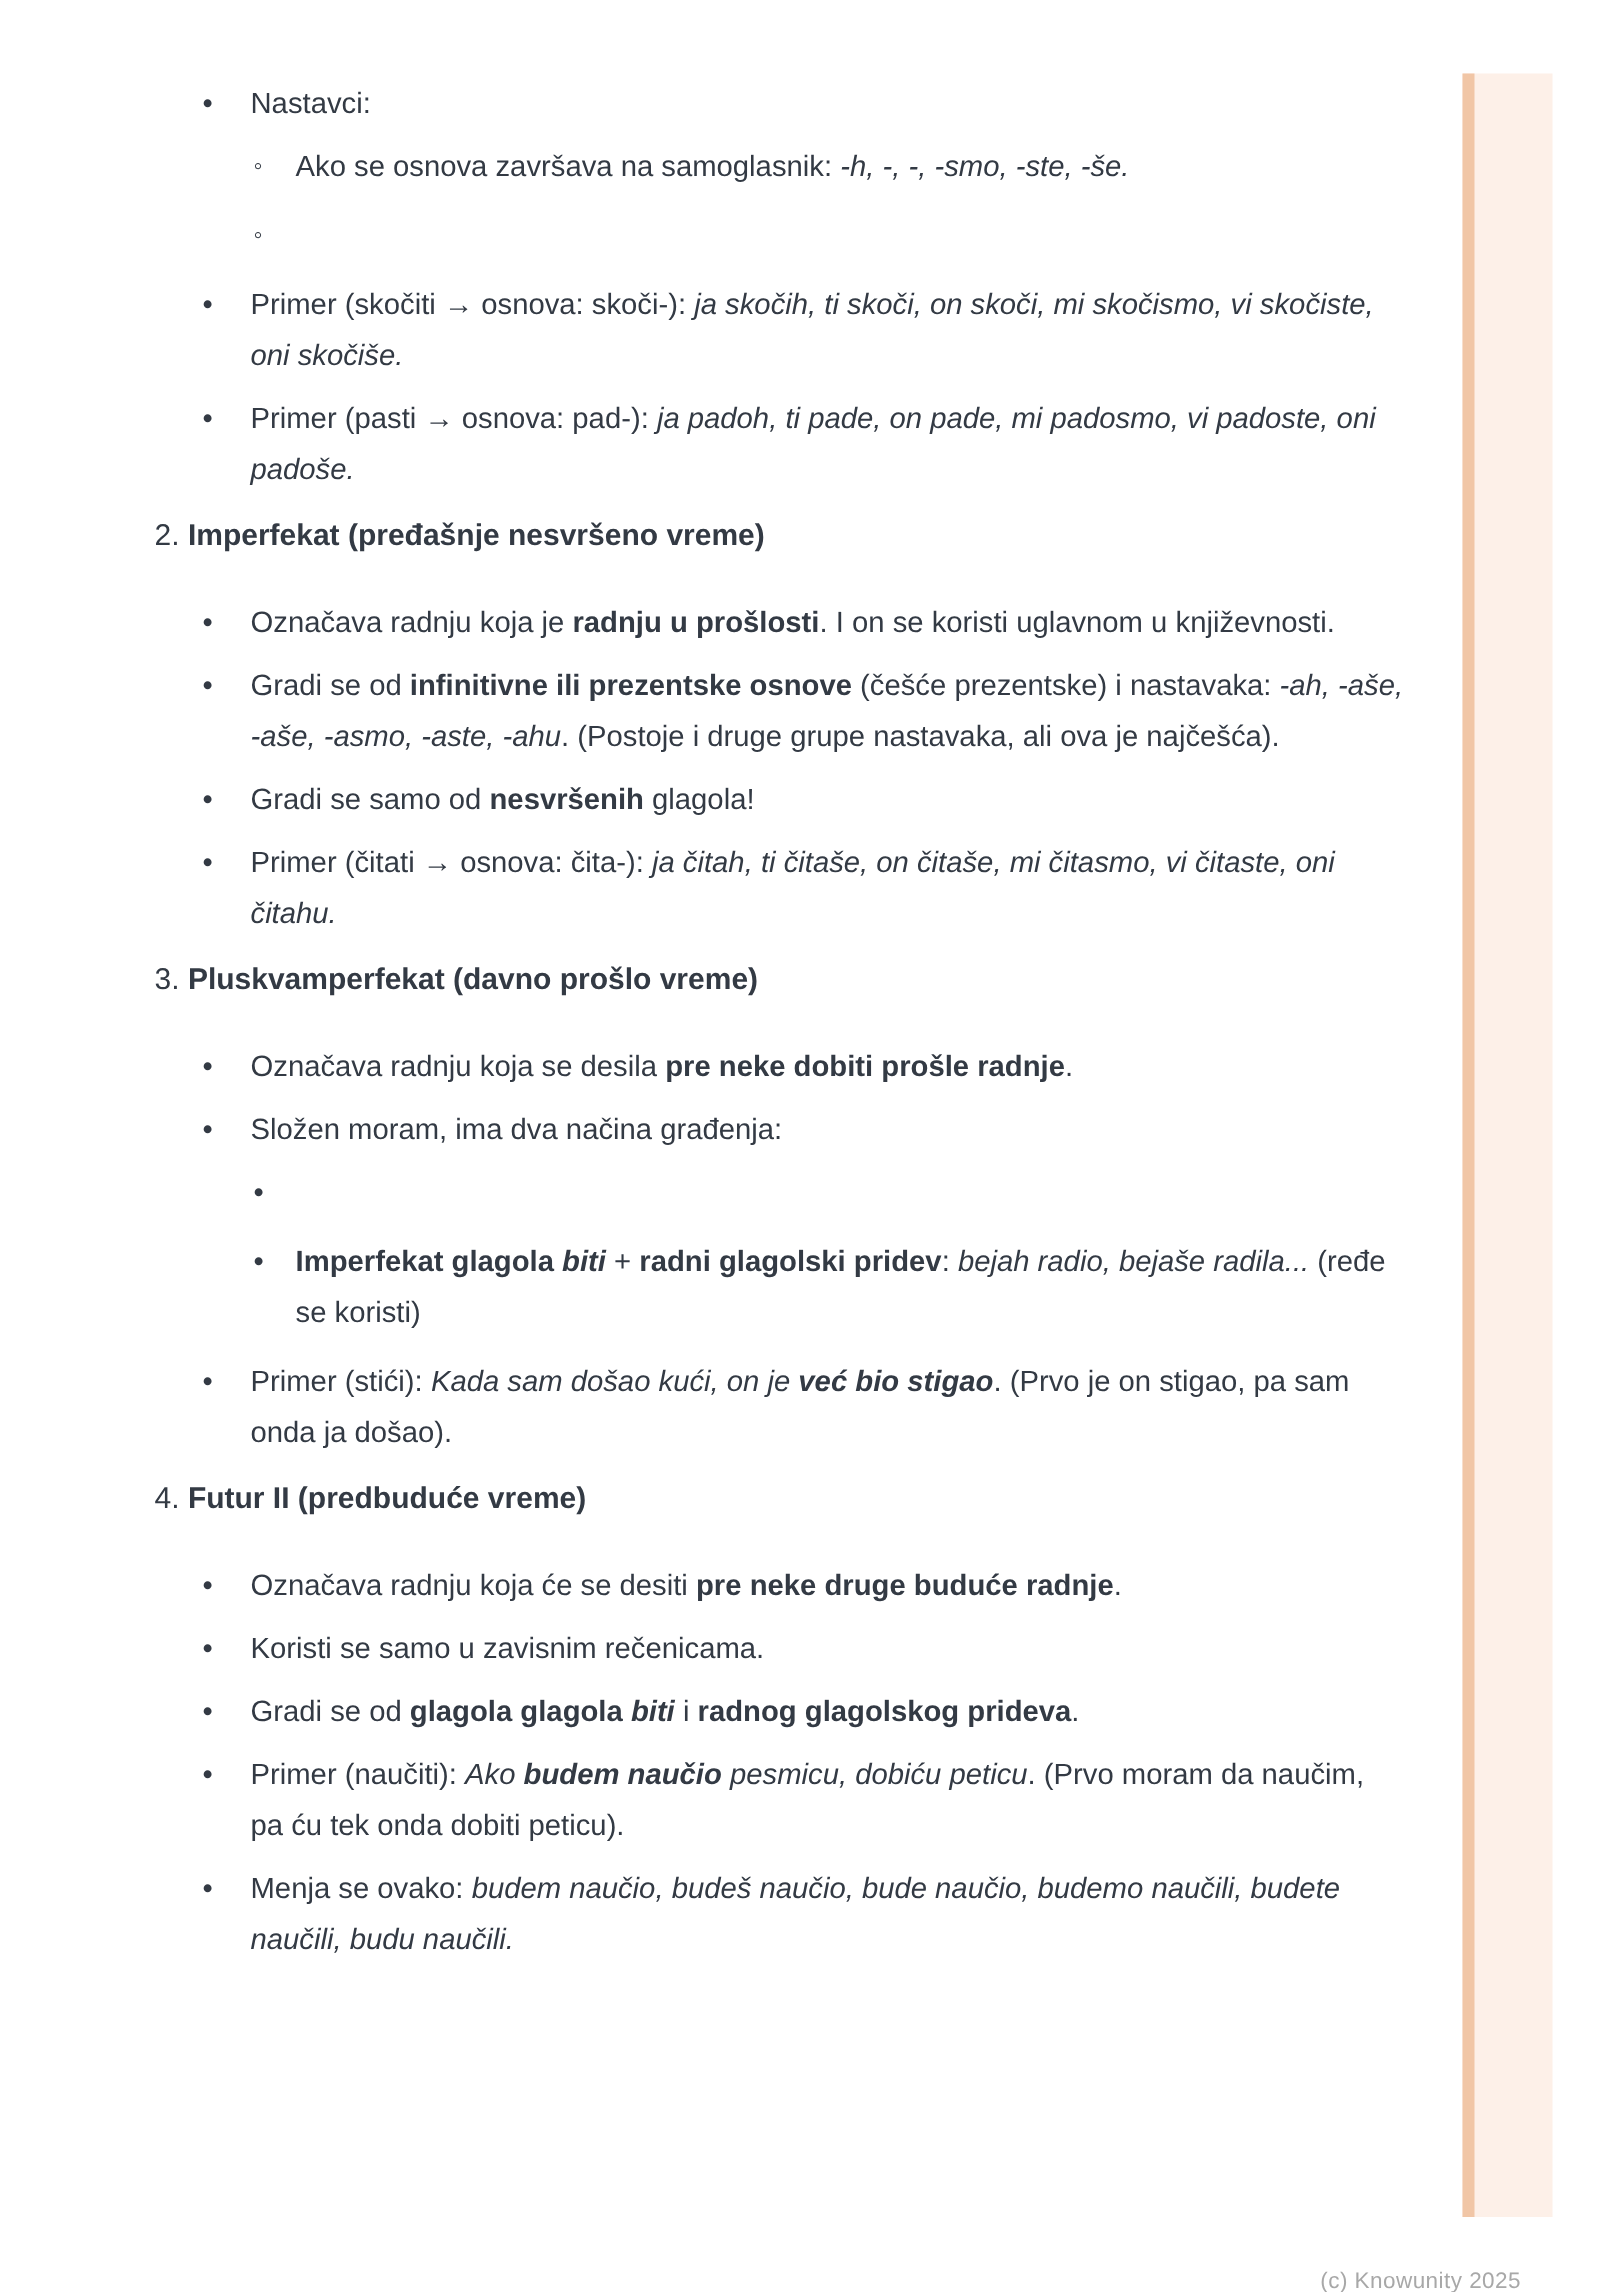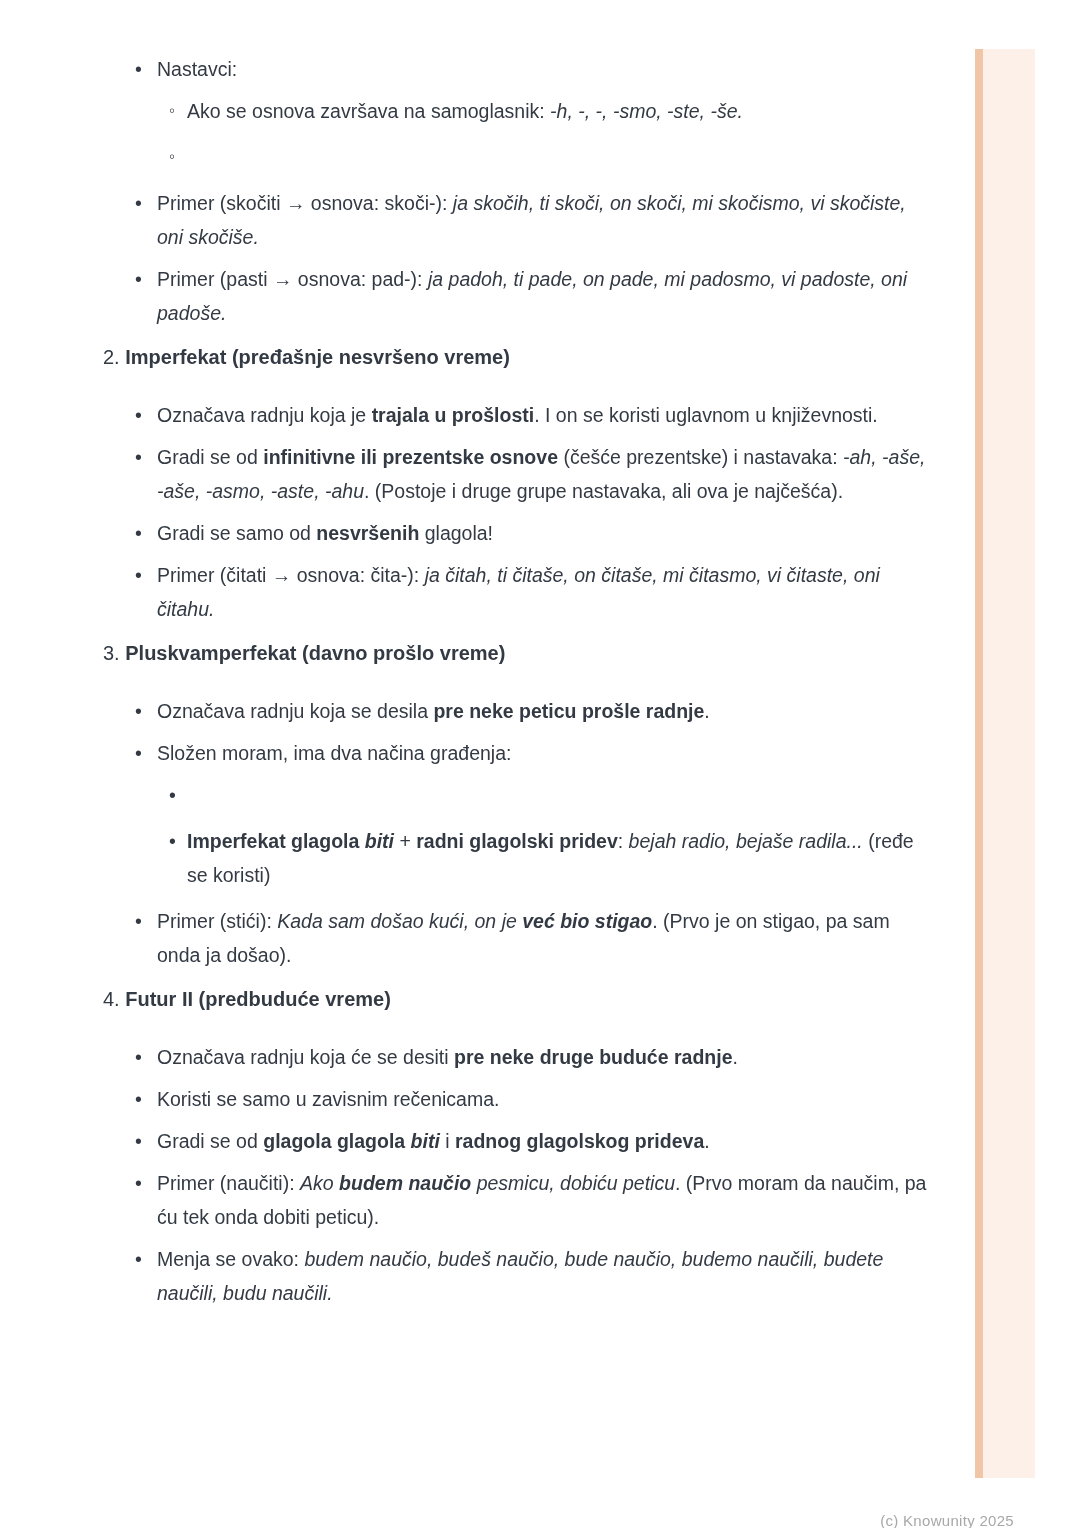--- a/index.html
+++ b/index.html
@@ -46,21 +46,21 @@
     display: flex;
     align-items: flex-start;
     margin: 0 0 8px 0;
   }
   .li.l1 { padding-left: 32px; }
   .li.l1 .marker { flex: 0 0 22px; }
   .li.l2 { padding-left: 66px; margin-bottom: 12px; }
   .li.l2 .marker { flex: 0 0 18px; }
   .marker { user-select: none; }
   .marker.circle { font-size: 17px; }
-  .txt { flex: 1; min-width: 0; }
+  .txt { flex: 1; min-width: 0; margin-left: 10px; }
   .b  { font-weight: 700; }
   .i  { font-style: italic; }
   .bi { font-weight: 700; font-style: italic; }
   .watermark {
     position: absolute;
     top: 1512px;
     right: 66px;
     font-size: 15px;
     line-height: 18px;
     color: #a8a8a8;
@@ -89,38 +89,38 @@
         <span class="marker">•</span>
         <span class="txt"><span class="">Primer (skočiti → osnova: skoči-): </span><span class="i">ja skočih, ti skoči, on skoči, mi skočismo, vi skočiste, oni skočiše.</span></span>
       </div>
       <div class="li l1">
         <span class="marker">•</span>
         <span class="txt"><span class="">Primer (pasti → osnova: pad-): </span><span class="i">ja padoh, ti pade, on pade, mi padosmo, vi padoste, oni padoše.</span></span>
       </div>
       <div class="heading"><span class="num">2. </span><span class="b">Imperfekat (pređašnje nesvršeno vreme)</span></div>
       <div class="li l1">
         <span class="marker">•</span>
-        <span class="txt"><span class="">Označava radnju koja je </span><span class="b">trajala u prošlosti</span><span class="">. I on se koristi uglavnom u književnosti.</span></span>
+        <span class="txt"><span class="">Označava radnju koja je </span><span class="b">radnju u prošlosti</span><span class="">. I on se koristi uglavnom u književnosti.</span></span>
       </div>
       <div class="li l1">
         <span class="marker">•</span>
         <span class="txt"><span class="">Gradi se od </span><span class="b">infinitivne ili prezentske osnove</span><span class=""> (češće prezentske) i nastavaka: </span><span class="i">-ah, -aše, -aše, -asmo, -aste, -ahu</span><span class="">. (Postoje i druge grupe nastavaka, ali ova je najčešća).</span></span>
       </div>
       <div class="li l1">
         <span class="marker">•</span>
         <span class="txt"><span class="">Gradi se samo od </span><span class="b">nesvršenih</span><span class=""> glagola!</span></span>
       </div>
       <div class="li l1">
         <span class="marker">•</span>
         <span class="txt"><span class="">Primer (čitati → osnova: čita-): </span><span class="i">ja čitah, ti čitaše, on čitaše, mi čitasmo, vi čitaste, oni čitahu.</span></span>
       </div>
       <div class="heading"><span class="num">3. </span><span class="b">Pluskvamperfekat (davno prošlo vreme)</span></div>
       <div class="li l1">
         <span class="marker">•</span>
-        <span class="txt"><span class="">Označava radnju koja se desila </span><span class="b">pre neke peticu prošle radnje</span><span class="">.</span></span>
+        <span class="txt"><span class="">Označava radnju koja se desila </span><span class="b">pre neke dobiti prošle radnje</span><span class="">.</span></span>
       </div>
       <div class="li l1">
         <span class="marker">•</span>
         <span class="txt"><span class="">Složen moram, ima dva načina građenja:</span></span>
       </div>
       <div class="li l2">
         <span class="marker">•</span>
       </div>
       <div class="li l2">
         <span class="marker">•</span>

